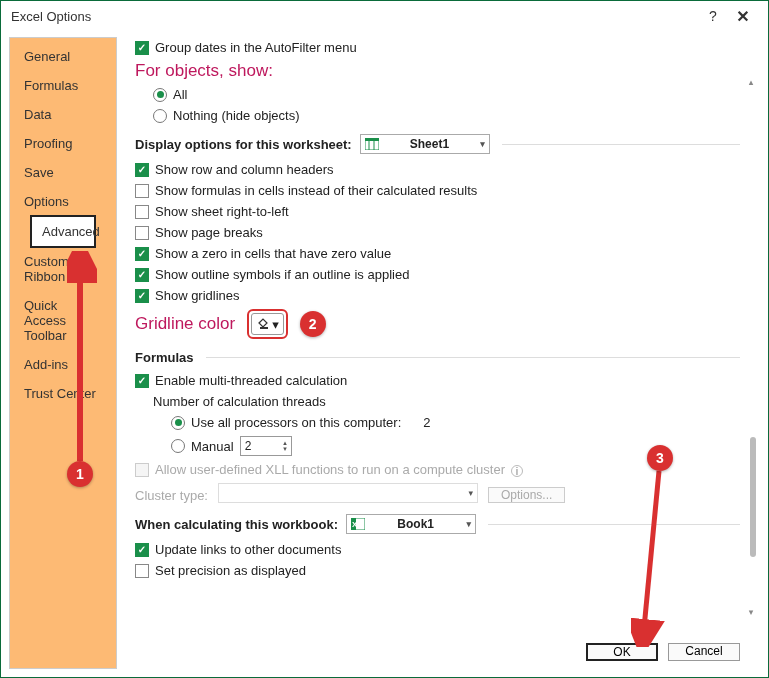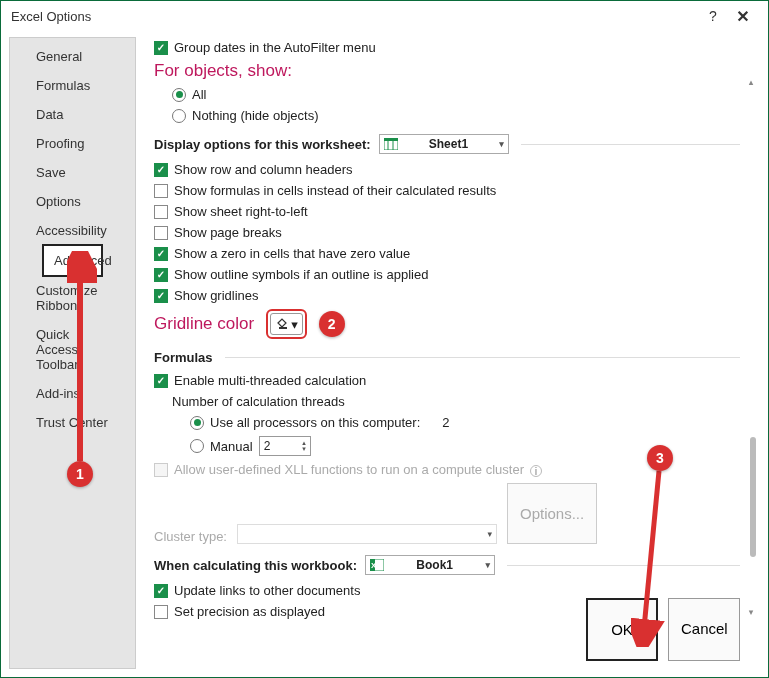--- a/index.html
+++ b/index.html
@@ -3,21 +3,21 @@
 <meta charset="utf-8">
 <style>
 * { box-sizing: border-box; margin: 0; padding: 0; font-family: "Segoe UI", Arial, sans-serif; }
 body { background: #f5f5f5; width: 769px; height: 678px; overflow: hidden; }
 .dialog { width: 769px; height: 678px; background: #fff; border: 1px solid #0a6b3a; position: relative; display: flex; flex-direction: column; }
 .titlebar { height: 30px; display: flex; align-items: center; padding: 0 10px; font-size: 13px; color: #333; }
 .titlebar .spacer { flex: 1; }
 .titlebar .help-icon, .titlebar .close-icon { width: 30px; text-align: center; font-size: 14px; cursor: pointer; color: #333; }
 .titlebar .close-icon { font-size: 16px; font-weight: bold; }
 .body { flex: 1; display: flex; padding: 6px 8px 8px 8px; gap: 6px; overflow: hidden; }
-.sidebar { width: 127px; border: 1px solid #ccc; background: #e5e5e5; display: flex; flex-direction: column; padding: 4px 16px; }
+.sidebar { width: 108px; border: 1px solid #ccc; background: #fdba74; display: flex; flex-direction: column; padding: 4px 4px; }
 .sidebar-item { padding: 7px 10px; font-size: 13px; color: #333; cursor: pointer; }
 .sidebar-item.selected { border: 2px solid #222; background: #fff; margin: -1px 16px; }
 .content { flex: 1; position: relative; overflow: hidden; }
 .scroll-area { position: absolute; top: 0; left: 12px; right: 20px; bottom: 0; overflow: hidden; }
 .checkbox-row { display: flex; align-items: center; gap: 6px; padding: 3px 0; font-size: 13px; color: #222; }
 .checkbox-row.indent1 { margin-left: 18px; }
 .checkbox-row.indent2 { margin-left: 36px; }
 .cb { width: 14px; height: 14px; border: 1px solid #888; display: inline-flex; align-items: center; justify-content: center; background: #fff; font-size: 10px; }
 .cb.checked { background: #1a8f4a; border-color: #1a8f4a; color: #fff; }
 .cb.checked::after { content: "✓"; font-weight: bold; }
@@ -27,21 +27,21 @@
 .section-head { font-size: 13px; font-weight: bold; color: #222; padding: 8px 0 4px 0; display: flex; align-items: center; gap: 8px; border-bottom: 1px solid transparent; }
 .section-rule { border-bottom: 1px solid #ddd; flex: 1; height: 1px; margin-left: 4px; }
 .dropdown { display: inline-flex; align-items: center; border: 1px solid #aaa; background: #fff; font-size: 12px; padding: 1px 4px; height: 20px; gap: 4px; min-width: 130px; justify-content: space-between; }
 .dropdown .dd-icon { width: 14px; height: 14px; display: inline-flex; align-items: center; justify-content: center; }
 .dropdown .chev { font-size: 9px; color: #555; }
 .small-label { font-size: 17px; color: #be185d; }
 .color-picker { border: 1px solid #999; border-radius: 3px; padding: 1px 4px; display: inline-flex; align-items: center; gap: 2px; height: 22px; }
 .spinner { border: 1px solid #999; width: 52px; height: 20px; display: inline-flex; align-items: center; padding: 0 4px; font-size: 12px; justify-content: space-between; }
 .spinner .arrows { display: flex; flex-direction: column; font-size: 7px; line-height: 6px; color: #555; }
 .disabled-text { color: #aaa; align-items: flex-end; }
-.btn { border: 1px solid #999; background: #fafafa; font-size: 15px; padding: 21px 12px; cursor: pointer; }
+.btn { border: 1px solid #999; background: #fafafa; font-size: 12px; padding: 0 12px; cursor: pointer; }
 .btn.disabled { color: #aaa; border-color: #ccc; }
 .btn.dark { border: 2px solid #222; }
 .footer { position: absolute; bottom: 16px; right: 28px; display: flex; gap: 10px; }
 .footer .btn { width: 72px; text-align: center; }
 .scrollbar { position: absolute; right: 4px; top: 40px; bottom: 50px; width: 10px; }
 .scroll-up, .scroll-down { width: 10px; height: 12px; color: #888; font-size: 9px; text-align: center; cursor: pointer; }
 .scroll-thumb { position: absolute; right: 0; width: 6px; background: #bbb; border-radius: 3px; }
 .callout { position: absolute; width: 26px; height: 26px; background: #d93030; border-radius: 50%; color: #fff; display: flex; align-items: center; justify-content: center; font-weight: bold; font-size: 14px; box-shadow: 0 1px 3px rgba(0,0,0,0.3); z-index: 20; }
 .arrow-svg { position: absolute; z-index: 15; pointer-events: none; }
 .highlight-red { border: 2px solid #d93030; border-radius: 6px; padding: 2px; }
@@ -60,21 +60,20 @@
   </div>
 
   <div class="body">
     <div class="sidebar">
       <div class="sidebar-item">General</div>
       <div class="sidebar-item">Formulas</div>
       <div class="sidebar-item">Data</div>
       <div class="sidebar-item">Proofing</div>
       <div class="sidebar-item">Save</div>
       <div class="sidebar-item">Options</div>
-      <div class="sidebar-item">Accessibility</div>
       <div class="sidebar-item selected">Advanced</div>
       <div class="sidebar-item">Customize Ribbon</div>
       <div class="sidebar-item">Quick Access Toolbar</div>
       <div class="sidebar-item">Add-ins</div>
       <div class="sidebar-item">Trust Center</div>
     </div>
 
     <div class="content">
       <div class="scroll-area">
 

